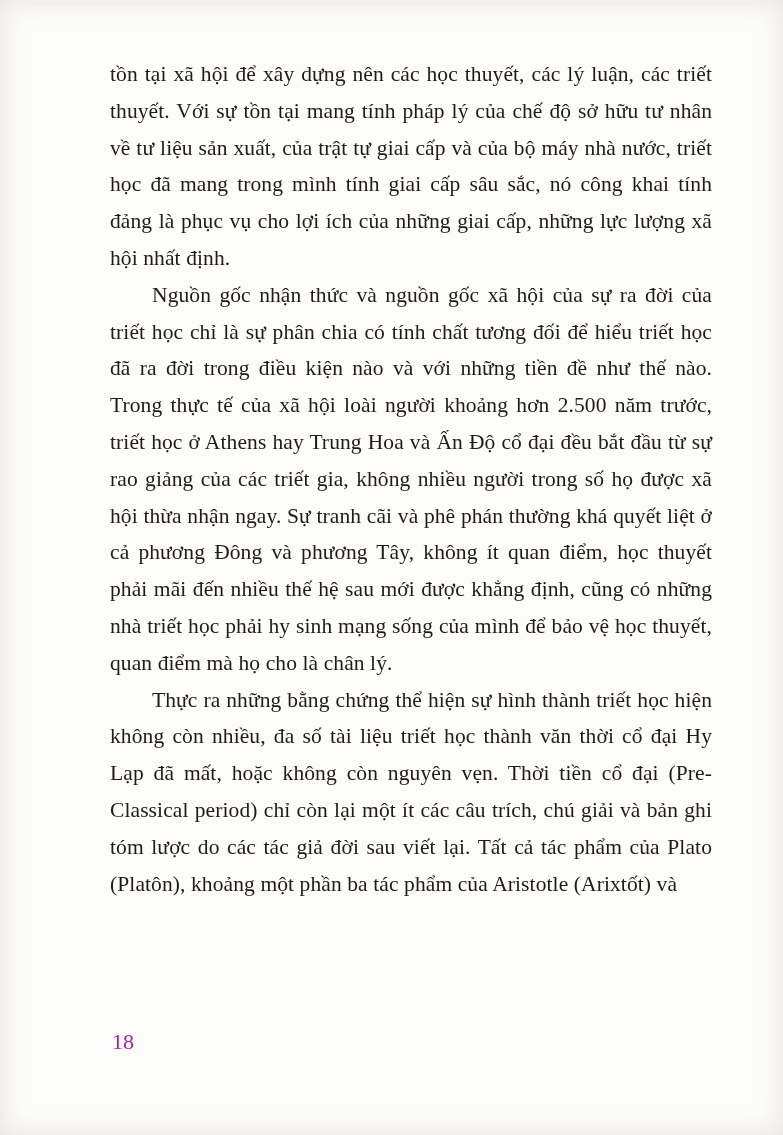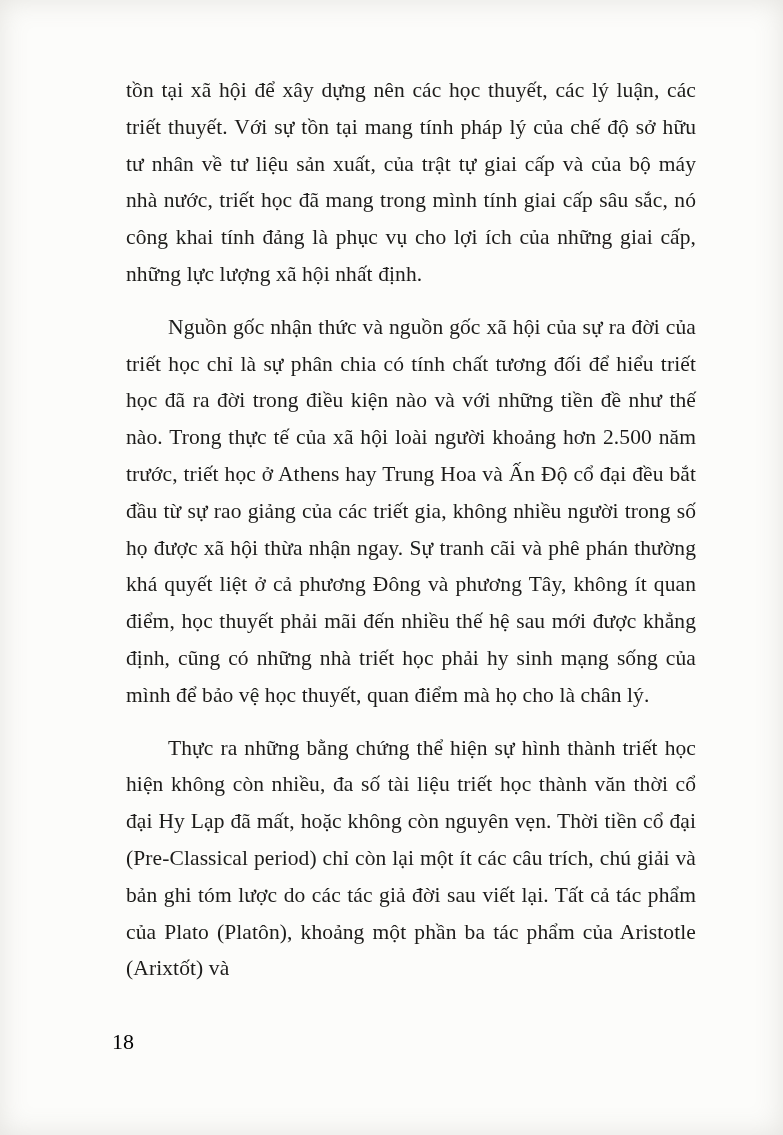--- a/index.html
+++ b/index.html
@@ -18,37 +18,37 @@
     font-family: "Liberation Serif", "DejaVu Serif", serif;
     color: #1d1c1a;
   }
   .text-block {
     position: absolute;
     left: 110px;
     top: 56px;
     width: 602px;
   }
   .para {
-    margin: 16px;
+    margin: 0;
     font-size: 21.5px;
     line-height: 36.8px;
     text-align: justify;
     text-indent: 42px;
     letter-spacing: 0.1px;
   }
   .para.continued {
     text-indent: 0;
   }
   .page-number {
     position: absolute;
     left: 112px;
     top: 1028px;
     font-size: 22px;
     line-height: 28px;
-    color: #000000;
+    color: #a21caf;
   }
 </style>
 </head>
 <body>
 
 <div class="page">
   <main class="text-block">
     <p class="para continued">tồn tại xã hội để xây dựng nên các học thuyết, các lý luận, các triết thuyết. Với sự tồn tại mang tính pháp lý của chế độ sở hữu tư nhân về tư liệu sản xuất, của trật tự giai cấp và của bộ máy nhà nước, triết học đã mang trong mình tính giai cấp sâu sắc, nó công khai tính đảng là phục vụ cho lợi ích của những giai cấp, những lực lượng xã hội nhất định.</p>
     <p class="para">Nguồn gốc nhận thức và nguồn gốc xã hội của sự ra đời của triết học chỉ là sự phân chia có tính chất tương đối để hiểu triết học đã ra đời trong điều kiện nào và với những tiền đề như thế nào. Trong thực tế của xã hội loài người khoảng hơn 2.500 năm trước, triết học ở Athens hay Trung Hoa và Ấn Độ cổ đại đều bắt đầu từ sự rao giảng của các triết gia, không nhiều người trong số họ được xã hội thừa nhận ngay. Sự tranh cãi và phê phán thường khá quyết liệt ở cả phương Đông và phương Tây, không ít quan điểm, học thuyết phải mãi đến nhiều thế hệ sau mới được khẳng định, cũng có những nhà triết học phải hy sinh mạng sống của mình để bảo vệ học thuyết, quan điểm mà họ cho là chân lý.</p>
     <p class="para">Thực ra những bằng chứng thể hiện sự hình thành triết học hiện không còn nhiều, đa số tài liệu triết học thành văn thời cổ đại Hy Lạp đã mất, hoặc không còn nguyên vẹn. Thời tiền cổ đại (Pre-Classical period) chỉ còn lại một ít các câu trích, chú giải và bản ghi tóm lược do các tác giả đời sau viết lại. Tất cả tác phẩm của Plato (Platôn), khoảng một phần ba tác phẩm của Aristotle (Arixtốt) và</p>

